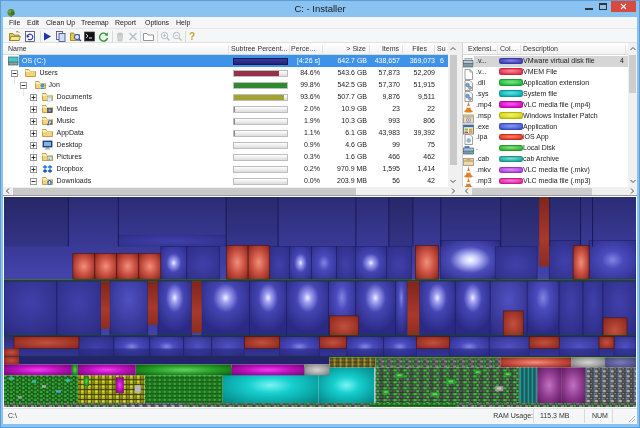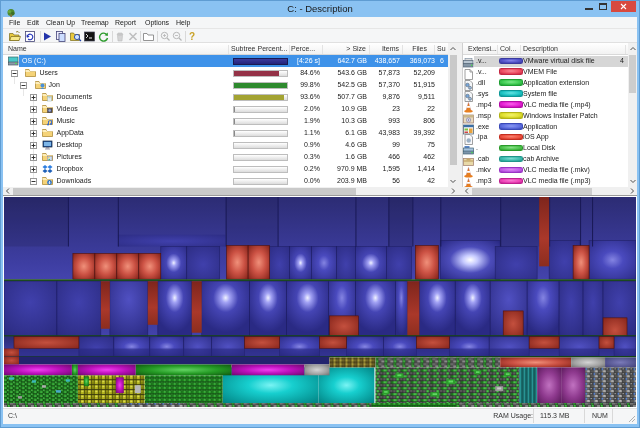--- a/index.html
+++ b/index.html
@@ -7,21 +7,21 @@
 .t7 { font-size:7px; line-height:12px; color:#1a1a1a; white-space:nowrap; }
 .t7r { font-size:7px; line-height:12px; color:#1a1a1a; white-space:nowrap; text-align:right; }
 </style></head><body>
 <div class="abs" style="left:0;top:0;width:640px;height:428px;border:1px solid #5f9cd2;z-index:50;pointer-events:none"></div>
 <div class="abs" style="left:6px;top:4px;width:10px;height:10px"><svg width="10" height="10" viewBox="0 0 10 10">
       <circle cx="5" cy="4.5" r="3.5" fill="#4e8a2e"></circle>
       <circle cx="3.5" cy="3.5" r="1.6" fill="#6aa83e"></circle>
       <circle cx="6.8" cy="5.5" r="1.8" fill="#3d6e24"></circle>
       <rect x="4.3" y="6.5" width="1.6" height="3" fill="#8a6a3a"></rect>
     </svg></div>
-<div class="abs" style="left:0;top:3px;width:640px;text-align:center;font-size:9.5px;color:#1a1a1a">C: - Description</div>
+<div class="abs" style="left:0;top:3px;width:640px;text-align:center;font-size:9.5px;color:#1a1a1a">C: - Installer</div>
 <div class="abs" style="left:585px;top:8px;width:8px;height:2px;background:#333"></div>
 <div class="abs" style="left:599px;top:3px;width:8px;height:7px;border:1px solid #333;border-top:2px solid #333"></div>
 <div class="abs" style="left:611px;top:1px;width:25px;height:11px;background:#d8493f"></div>
 <svg class="abs" style="left:620px;top:3px" width="7" height="7" viewBox="0 0 7 7">
     <path d="M1 1 L6 6 M6 1 L1 6" stroke="#fff" stroke-width="1.1"></path>
   </svg>
 <div class="abs" style="left:3px;top:17px;width:634px;height:11px;background:#f5f6f7"></div>
 <div class="abs t7" style="left:9px;top:17px;height:11px;line-height:11px">File</div>
 <div class="abs t7" style="left:27px;top:17px;height:11px;line-height:11px">Edit</div>
 <div class="abs t7" style="left:46px;top:17px;height:11px;line-height:11px">Clean Up</div>

